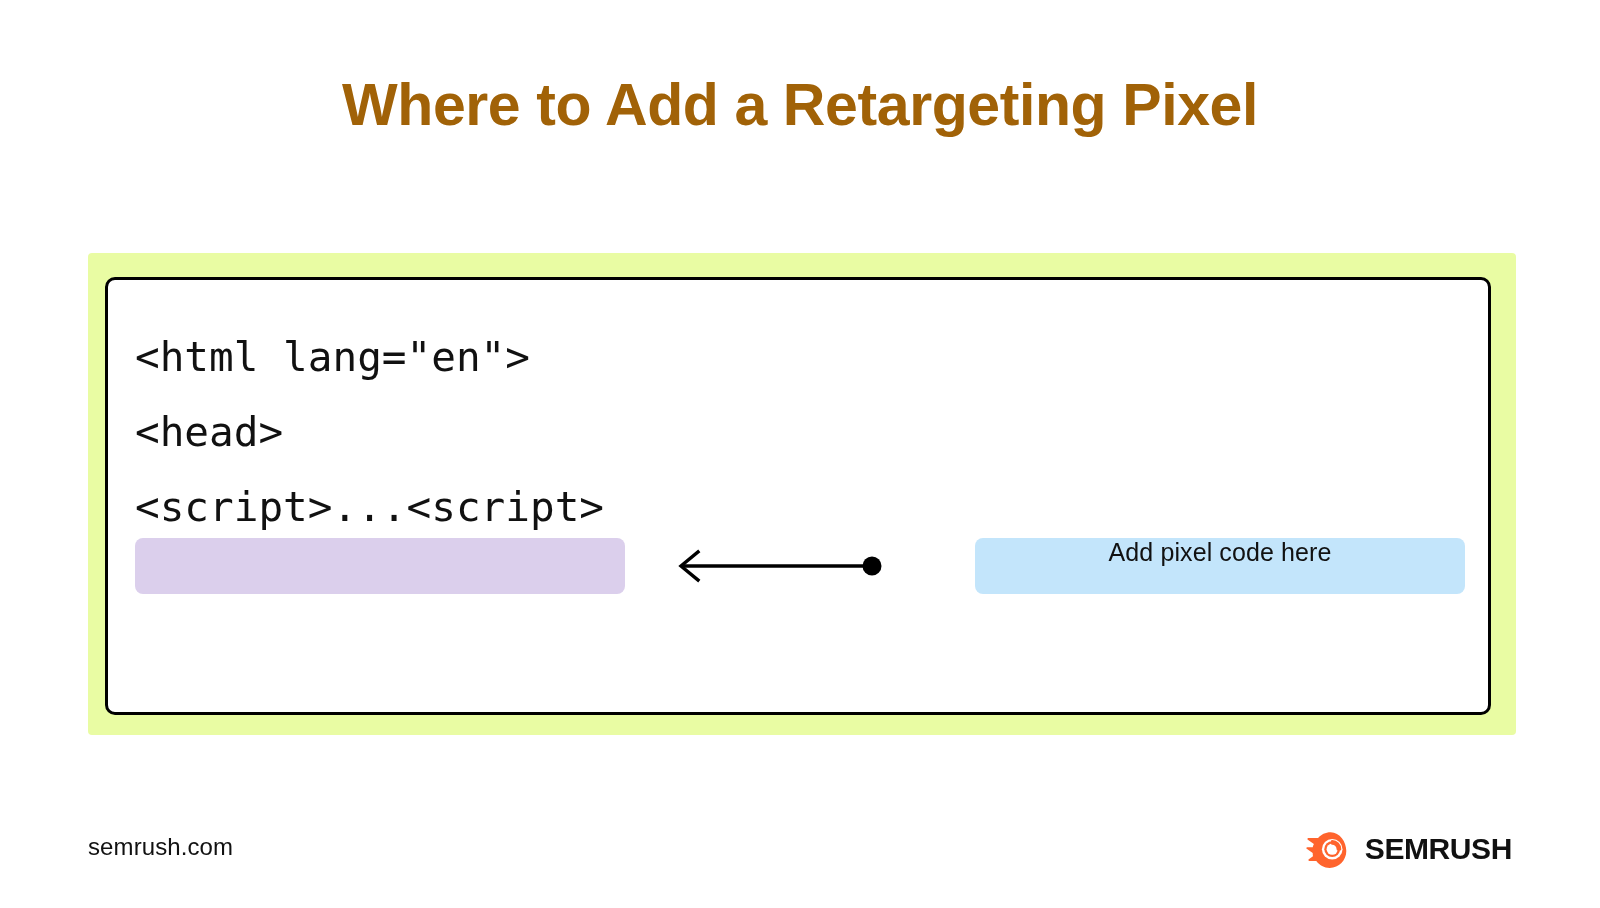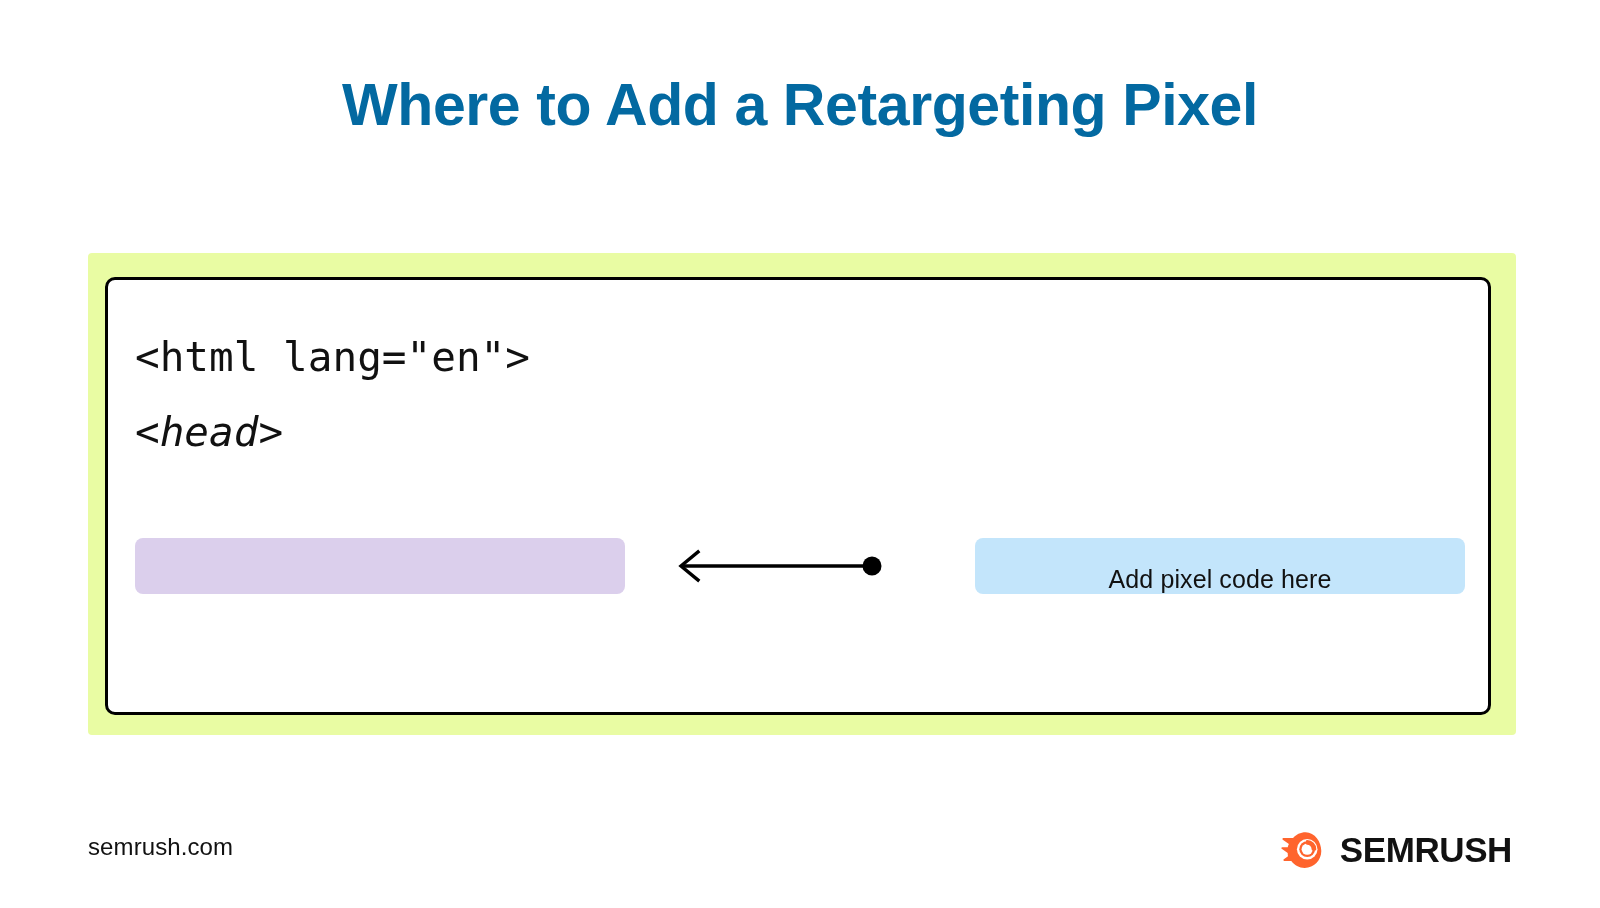--- a/index.html
+++ b/index.html
@@ -19,21 +19,21 @@
   
   .page-title {
     position: absolute;
     top: 72px;
     left: 0;
     width: 1600px;
     text-align: center;
     font-size: 59px;
     font-weight: bold;
     letter-spacing: -0.4px;
-    color: #0369a1;
+    color: #a16207;
     line-height: 1.12;
     white-space: nowrap;
   }
 
   
   .green-panel {
     position: absolute;
     left: 88px;
     top: 253px;
     width: 1428px;
@@ -60,21 +60,21 @@
     left: 27px;
     font-family: "DejaVu Sans Mono", "Liberation Mono", monospace;
     font-size: 41px;
     font-weight: 400;
     color: #111111;
     letter-spacing: 0px;
     white-space: pre;
     line-height: 1;
   }
   .code-line-1 { top: 57px; }
-  .code-line-2 { top: 132px; font-style: italic; }
+  .code-line-2 { top: 132px; }
   .code-line-3 { top: 207px; }
   .code-line-4 { top: 356px; }
 
   
   .annotation-row {
     position: absolute;
     left: 0;
     top: 258px;
     width: 1386px;
     height: 56px;
@@ -102,21 +102,21 @@
 
   .callout-box {
     position: absolute;
     left: 867px;
     top: 0;
     width: 490px;
     height: 56px;
     background: #C3E5FB;
     border-radius: 8px;
     display: flex;
-    align-items: flex-end;
+    align-items: flex-start;
     justify-content: center;
   }
   .callout-box .callout-text {
     font-size: 25px;
     font-weight: 500;
     color: #111111;
     letter-spacing: 0.1px;
     white-space: nowrap;
   }
 
@@ -137,41 +137,42 @@
     position: absolute;
     right: 88px;
     top: 828px;
     height: 42px;
     display: flex;
     align-items: center;
     gap: 13px;
   }
   .footer-logo .logo-mark { display: block; flex: 0 0 auto; }
   .footer-logo .logo-word {
-    font-size: 35px;
+    font-size: 30px;
     font-weight: bold;
     color: #111111;
     letter-spacing: -0.4px;
     line-height: 1;
     white-space: nowrap;
   }
 </style>
 </head>
 <body>
 
 <div class="page-title">Where to Add a Retargeting Pixel</div>
 
 <div class="green-panel">
 
   <div class="code-card">
 
     <div class="code-line code-line-1">&lt;html lang="en"&gt;</div>
 
     <div class="code-line code-line-2">&lt;head&gt;</div>
 
+    <div class="code-line code-line-3">&lt;script&gt;...&lt;script&gt;</div>
 
     <div class="annotation-row">
 
       <div class="pixel-placeholder"></div>
 
       <div class="arrow-wrap">
         <svg width="290" height="56" viewBox="0 0 290 56" xmlns="http://www.w3.org/2000/svg">
           <line x1="14" y1="28" x2="200" y2="28" stroke="#000000" stroke-width="3.4"></line>
           <polyline points="30,14 13,28 30,42" fill="none" stroke="#000000" stroke-width="3.4" stroke-linecap="square" stroke-linejoin="miter"></polyline>
           <circle cx="204" cy="28" r="9.5" fill="#000000"></circle>

